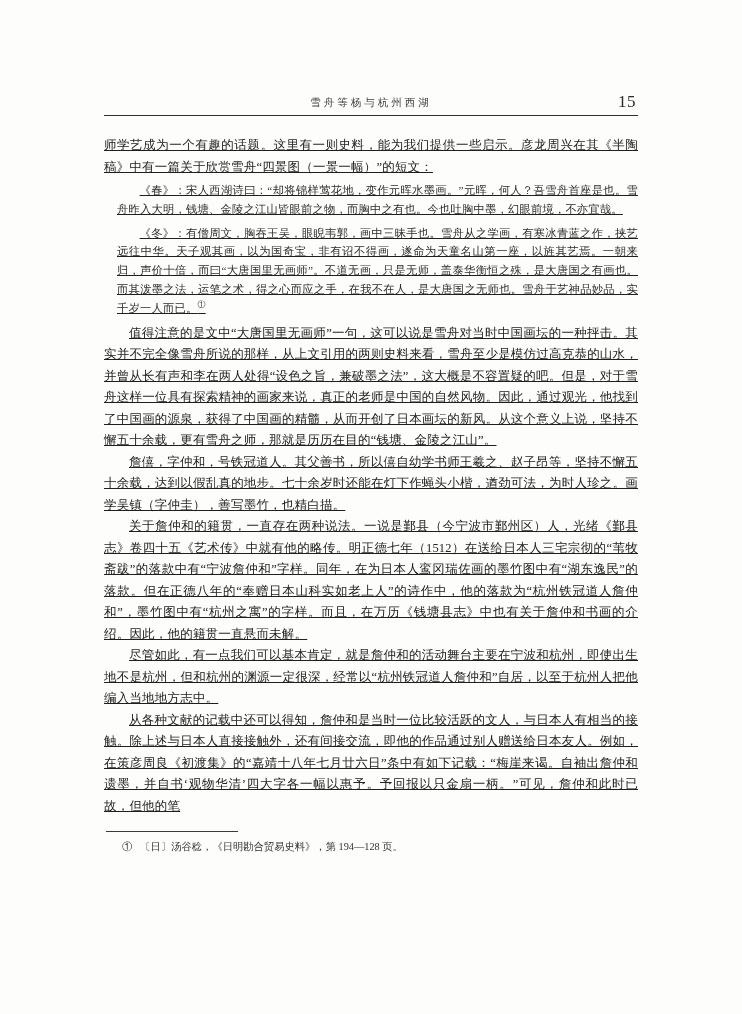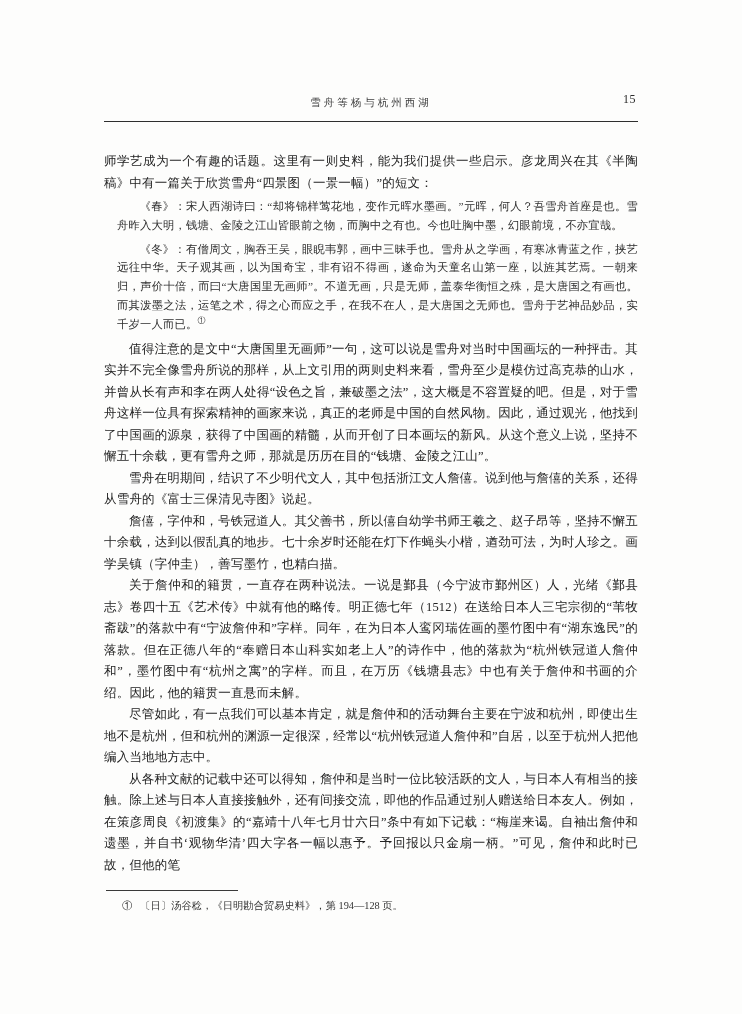--- a/index.html
+++ b/index.html
@@ -16,40 +16,41 @@
     color: #1f1f1f;
     font-family: "Liberation Serif", "DejaVu Serif", serif;
     overflow: hidden;
     box-sizing: border-box;
     padding: 0 104px;
   }
   
   .page-header {
     position: relative;
     margin-top: 96px;
-    padding-bottom: 11px;
+    padding-bottom: 5px;
     border-bottom: 1.5px solid #2e2e2e;
   }
   .running-title {
     text-align: center;
     font-size: 10.5px;
     letter-spacing: 3px;
     color: #3c3c3c;
   }
   .page-number {
     position: absolute;
     right: 2px;
     top: -4px;
-    font-size: 12px;
+    font-size: 17px;
     color: #2a2a2a;
     letter-spacing: 0.5px;
   }
   
   .page-body {
-    margin-top: 29px;
+    margin-top: 19px;
+    text-decoration: underline;
   }
   .body-text {
     margin: 0;
     font-size: 12.5px;
     line-height: 21.5px;
     text-align: justify;
     text-indent: 2em;
     letter-spacing: 0.2px;
     color: #222222;
   }
@@ -113,21 +114,20 @@
 
     <p class="body-text no-indent">师学艺成为一个有趣的话题。这里有一则史料，能为我们提供一些启示。彦龙周兴在其《半陶稿》中有一篇关于欣赏雪舟“四景图（一景一幅）”的短文：</p>
 
     <div class="quote">《春》：宋人西湖诗曰：“却将锦样莺花地，变作元晖水墨画。”元晖，何人？吾雪舟首座是也。雪舟昨入大明，钱塘、金陵之江山皆眼前之物，而胸中之有也。今也吐胸中墨，幻眼前境，不亦宜哉。</div>
 
     <div class="quote"><span>《冬》：有僧周文，胸吞王吴，眼睨韦郭，画中三昧手也。雪舟从之学画，有寒冰青蓝之作，挟艺远往中华。天子观其画，以为国奇宝，非有诏不得画，遂命为天童名山第一座，以旌其艺焉。一朝来归，声价十倍，而曰“大唐国里无画师”。不道无画，只是无师，盖泰华衡恒之殊，是大唐国之有画也。而其泼墨之法，运笔之术，得之心而应之手，在我不在人，是大唐国之无师也。雪舟于艺神品妙品，实千岁一人而已。</span><sup>①</sup></div>
 
     <p class="body-text">值得注意的是文中“大唐国里无画师”一句，这可以说是雪舟对当时中国画坛的一种抨击。其实并不完全像雪舟所说的那样，从上文引用的两则史料来看，雪舟至少是模仿过高克恭的山水，并曾从长有声和李在两人处得“设色之旨，兼破墨之法”，这大概是不容置疑的吧。但是，对于雪舟这样一位具有探索精神的画家来说，真正的老师是中国的自然风物。因此，通过观光，他找到了中国画的源泉，获得了中国画的精髓，从而开创了日本画坛的新风。从这个意义上说，坚持不懈五十余载，更有雪舟之师，那就是历历在目的“钱塘、金陵之江山”。</p>
 
 
-    <p class="body-text">雪舟在明期间，结识了不少明代文人，其中包括浙江文人詹僖。说到他与詹僖的关系，还得从雪舟的《富士三保清见寺图》说起。</p>
 
     <p class="body-text">詹僖，字仲和，号铁冠道人。其父善书，所以僖自幼学书师王羲之、赵子昂等，坚持不懈五十余载，达到以假乱真的地步。七十余岁时还能在灯下作蝇头小楷，遒劲可法，为时人珍之。画学吴镇（字仲圭），善写墨竹，也精白描。</p>
 
     <p class="body-text">关于詹仲和的籍贯，一直存在两种说法。一说是鄞县（今宁波市鄞州区）人，光绪《鄞县志》卷四十五《艺术传》中就有他的略传。明正德七年（1512）在送给日本人三宅宗彻的“苇牧斋跋”的落款中有“宁波詹仲和”字样。同年，在为日本人鸾冈瑞佐画的墨竹图中有“湖东逸民”的落款。但在正德八年的“奉赠日本山科实如老上人”的诗作中，他的落款为“杭州铁冠道人詹仲和”，墨竹图中有“杭州之寓”的字样。而且，在万历《钱塘县志》中也有关于詹仲和书画的介绍。因此，他的籍贯一直悬而未解。</p>
 
     <p class="body-text">尽管如此，有一点我们可以基本肯定，就是詹仲和的活动舞台主要在宁波和杭州，即使出生地不是杭州，但和杭州的渊源一定很深，经常以“杭州铁冠道人詹仲和”自居，以至于杭州人把他编入当地地方志中。</p>
 
     <p class="body-text">从各种文献的记载中还可以得知，詹仲和是当时一位比较活跃的文人，与日本人有相当的接触。除上述与日本人直接接触外，还有间接交流，即他的作品通过别人赠送给日本友人。例如，在策彦周良《初渡集》的“嘉靖十八年七月廿六日”条中有如下记载：“梅崖来谒。自袖出詹仲和遗墨，并自书‘观物华清’四大字各一幅以惠予。予回报以只金扇一柄。”可见，詹仲和此时已故，但他的笔</p>
 
   </main>

